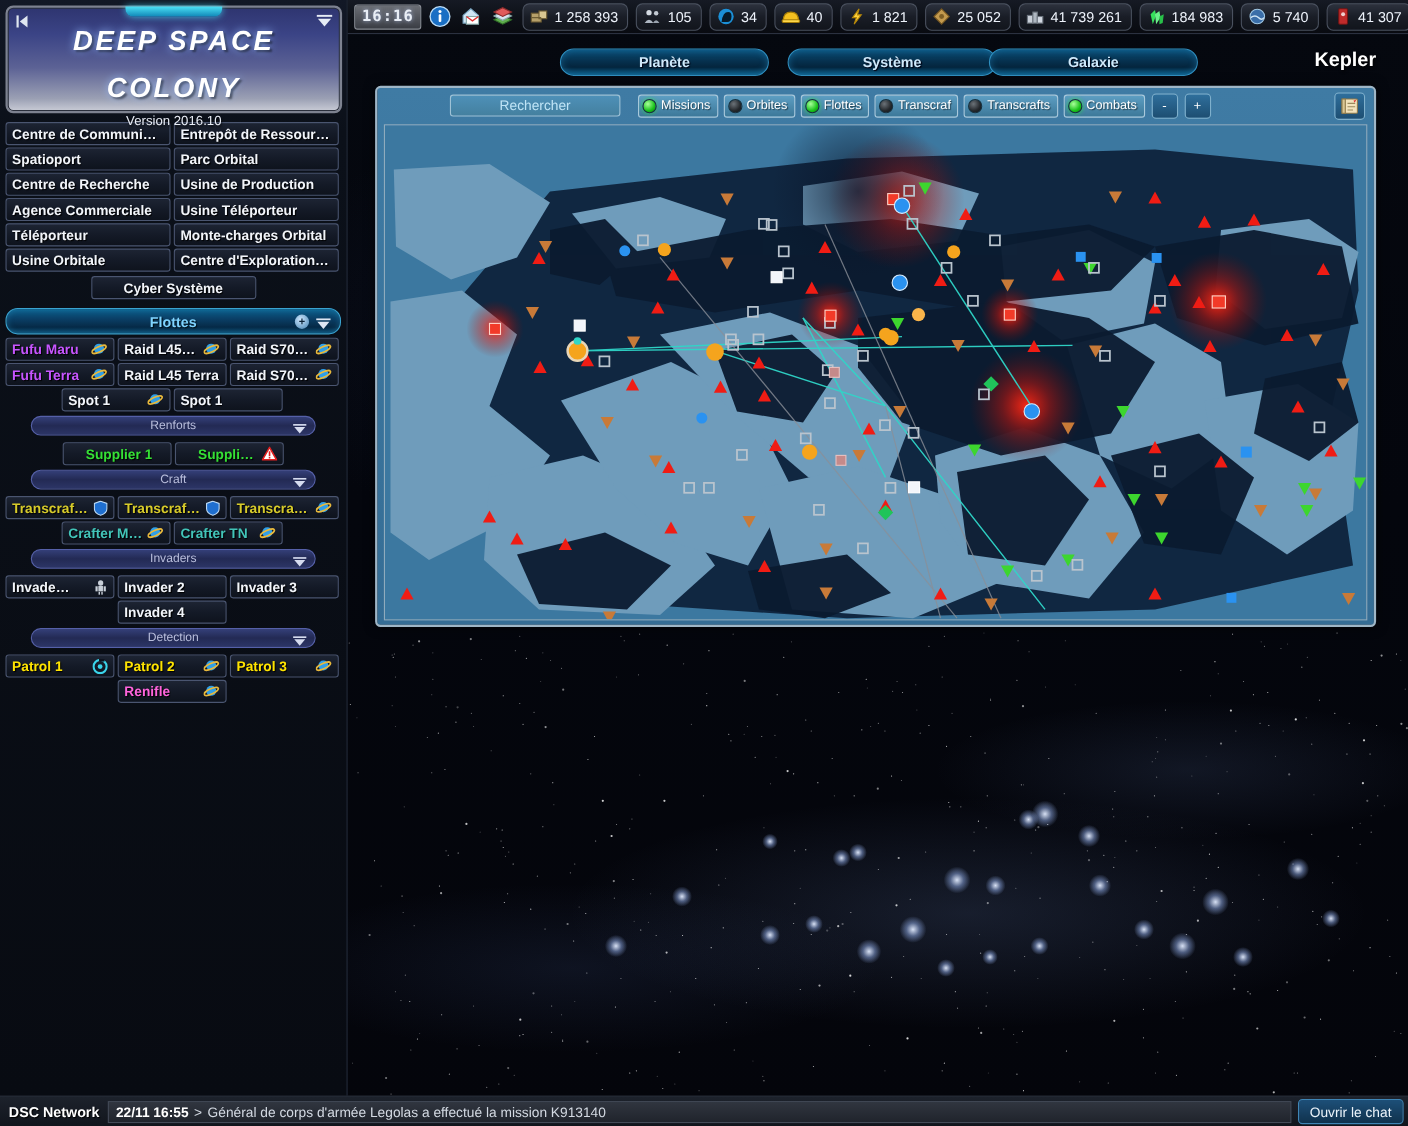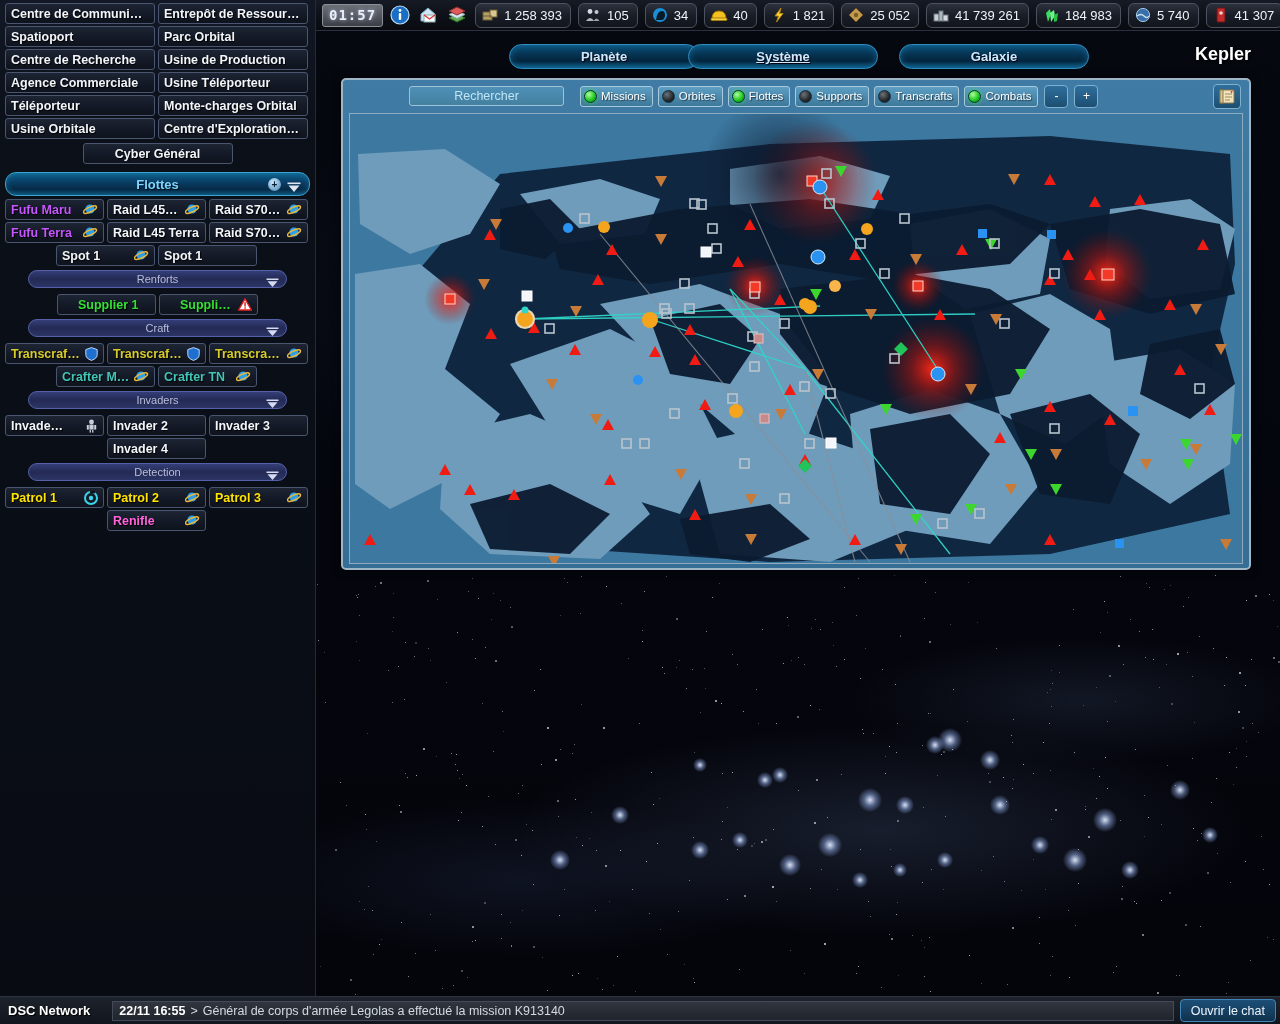--- a/index.html
+++ b/index.html
@@ -178,21 +178,21 @@
   #statusbar{
     position:absolute;left:0;bottom:0;width:1280px;height:28px;
     background:linear-gradient(180deg,#1d222c 0%,#11151c 100%);
     border-top:1px solid #2d3440;display:flex;align-items:center;box-sizing:border-box;
   }
   #dsclabel{color:#ffffff;font-size:13px;font-weight:bold;padding:0 8px;text-shadow:1px 1px 1px #000;}
   #msgbox{
     flex:1;height:20px;margin-right:6px;box-sizing:border-box;
     background:linear-gradient(180deg,#30353f,#20242c);
     border:1px solid #444b58;display:flex;align-items:center;padding:0 6px;gap:5px;
-    color:#d3d9e2;font-size:12.5px;white-space:nowrap;overflow:hidden;margin-left:14px;
+    color:#d3d9e2;font-size:12.5px;white-space:nowrap;overflow:hidden;
   }
   #msgbox .stamp{color:#ffffff;font-weight:bold;}
   #chatbtn{
     margin-right:4px;height:21px;padding:0 10px;border-radius:4px;
     background:linear-gradient(180deg,#1d4f78,#103css);background:linear-gradient(180deg,#1d4f78,#10324d);
     border:1px solid #3f85b5;color:#ecf4fb;font-size:12.5px;
     display:flex;align-items:center;
   }
 </style>
 </head>
@@ -659,21 +659,21 @@
     <div class="starglow" style="left: 980px; top: 750px; width: 20px; height: 20px;"></div>
     <div class="starglow" style="left: 1121px; top: 861px; width: 18px; height: 18px;"></div>
     <div class="starglow" style="left: 852px; top: 872px; width: 16px; height: 16px;"></div>
     <div class="starglow" style="left: 611px; top: 806px; width: 18px; height: 18px;"></div>
     <div class="starglow" style="left: 550px; top: 850px; width: 20px; height: 20px;"></div>
     <div class="starglow" style="left: 1170px; top: 780px; width: 20px; height: 20px;"></div>
     <div class="starglow" style="left: 1202px; top: 827px; width: 16px; height: 16px;"></div>
   </div>
 
 <div id="topbar">
-  <div class="clock">01:57</div>
+  <div class="clock">16:16</div>
 
   <div class="topicon">
     <svg width="20" height="20" viewBox="0 0 20 20">
         <circle cx="10" cy="10" r="9" fill="#1a6fc4" stroke="#bcdcf5" stroke-width="1.2"></circle>
         <circle cx="10" cy="5.4" r="1.4" fill="#fff"></circle>
         <rect x="8.8" y="8" width="2.4" height="7" rx="1" fill="#fff"></rect>
       </svg>
   </div>
   <div class="topicon">
     <svg width="22" height="20" viewBox="0 0 22 20">
@@ -782,20 +782,38 @@
           <circle cx="9" cy="6" r="1.8" fill="#f0d0d0"></circle>
         </svg>
     </span>
     <span>41 307</span>
   </div>
 
 </div>
 
 <div id="sidebar">
 
+  <div id="logo">
+    <div class="notch"></div>
+    <div class="corner-back">
+      <svg width="13" height="13" viewBox="0 0 13 13">
+          <rect x="1" y="1" width="2" height="11" fill="#dfe6f0"></rect>
+          <path d="M11 1 L11 12 L4 6.5 Z" fill="#dfe6f0"></path>
+        </svg>
+    </div>
+    <div class="corner-collapse">
+      <svg width="16" height="12" viewBox="0 0 16 12">
+          <rect x="1" y="0.5" width="14" height="1.8" fill="#e6ecf5"></rect>
+          <path d="M2 4 L14 4 L8 11 Z" fill="#e6ecf5"></path>
+        </svg>
+    </div>
+    <div class="t1">DEEP SPACE</div>
+    <div class="t1">COLONY</div>
+    <div class="t2">Version 2016.10</div>
+  </div>
 
 
   <div class="btn-grid" id="colonie-grid">
       <div class="gbtn w-half c-white">
         <span class="txt">Centre de Communic…</span>
       </div>
       <div class="gbtn w-half c-white">
         <span class="txt">Entrepôt de Ressources</span>
       </div>
       <div class="gbtn w-half c-white">
@@ -822,21 +840,21 @@
       <div class="gbtn w-half c-white">
         <span class="txt">Monte-charges Orbital</span>
       </div>
       <div class="gbtn w-half c-white">
         <span class="txt">Usine Orbitale</span>
       </div>
       <div class="gbtn w-half c-white">
         <span class="txt">Centre d'Exploration G…</span>
       </div>
       <div class="gbtn w-auto c-white" style="width: 150px; margin: 2px auto 0px; justify-content: center;">
-        <span class="txt">Cyber Général</span>
+        <span class="txt">Cyber Système</span>
       </div>
     </div>
 
   <div class="sec-head" style="margin-top:8px;">
     <span class="lbl">Flottes</span>
     <span class="plus">+</span>
     <span class="coll">
       <svg width="14" height="11" viewBox="0 0 14 11">
           <rect x="0.5" y="0.5" width="13" height="1.6" fill="#dde6f2"></rect>
           <path d="M1.5 3.6 L12.5 3.6 L7 10 Z" fill="#dde6f2"></path>
@@ -1066,21 +1084,21 @@
             <ellipse cx="7" cy="6.6" rx="7" ry="2.4" fill="none" stroke="#e8b93c" stroke-width="1.5" transform="rotate(-25 7 6.6)"></ellipse>
           </svg>
         </span>
       </div>
     </div>
 </div>
 
 <div class="navtab" style="left:509px;width:190px;">
   <span>Planète</span>
 </div>
-<div class="navtab" style="left:688px;width:190px;text-decoration:underline;">
+<div class="navtab" style="left:716px;width:190px;">
   <span>Système</span>
 </div>
 <div class="navtab" style="left:899px;width:190px;">
   <span>Galaxie</span>
 </div>
 <div id="planetLabel">Kepler</div>
 
 <div id="mapwrap">
   <div id="filterbar">
     <div id="searchinput">Rechercher</div>
@@ -1092,21 +1110,21 @@
         <div class="fchip">
           <span class="led led-off"></span>
           <span>Orbites</span>
         </div>
         <div class="fchip">
           <span class="led led-on"></span>
           <span>Flottes</span>
         </div>
         <div class="fchip">
           <span class="led led-off"></span>
-          <span>Supports</span>
+          <span>Transcraf</span>
         </div>
         <div class="fchip">
           <span class="led led-off"></span>
           <span>Transcrafts</span>
         </div>
         <div class="fchip">
           <span class="led led-on"></span>
           <span>Combats</span>
         </div>
       </div>

